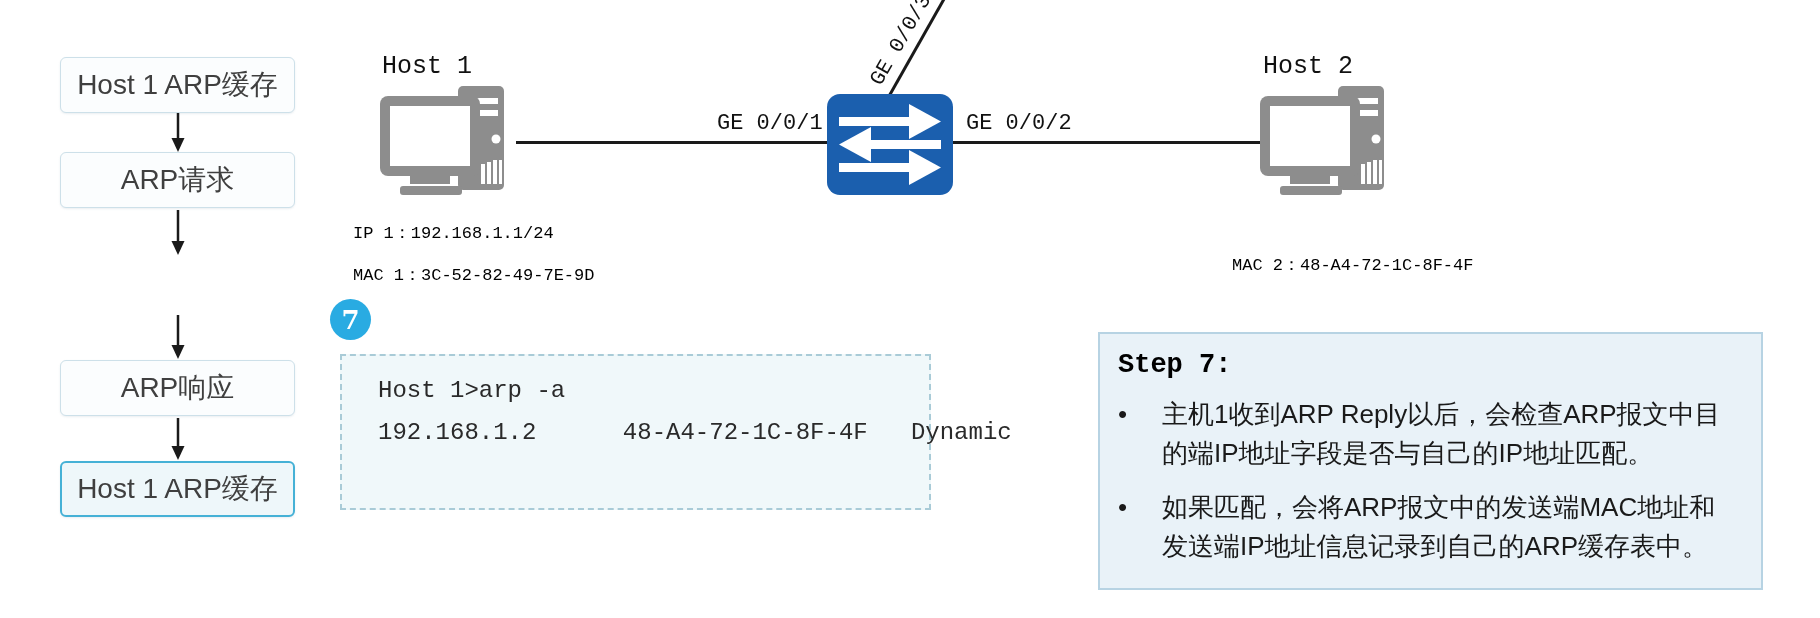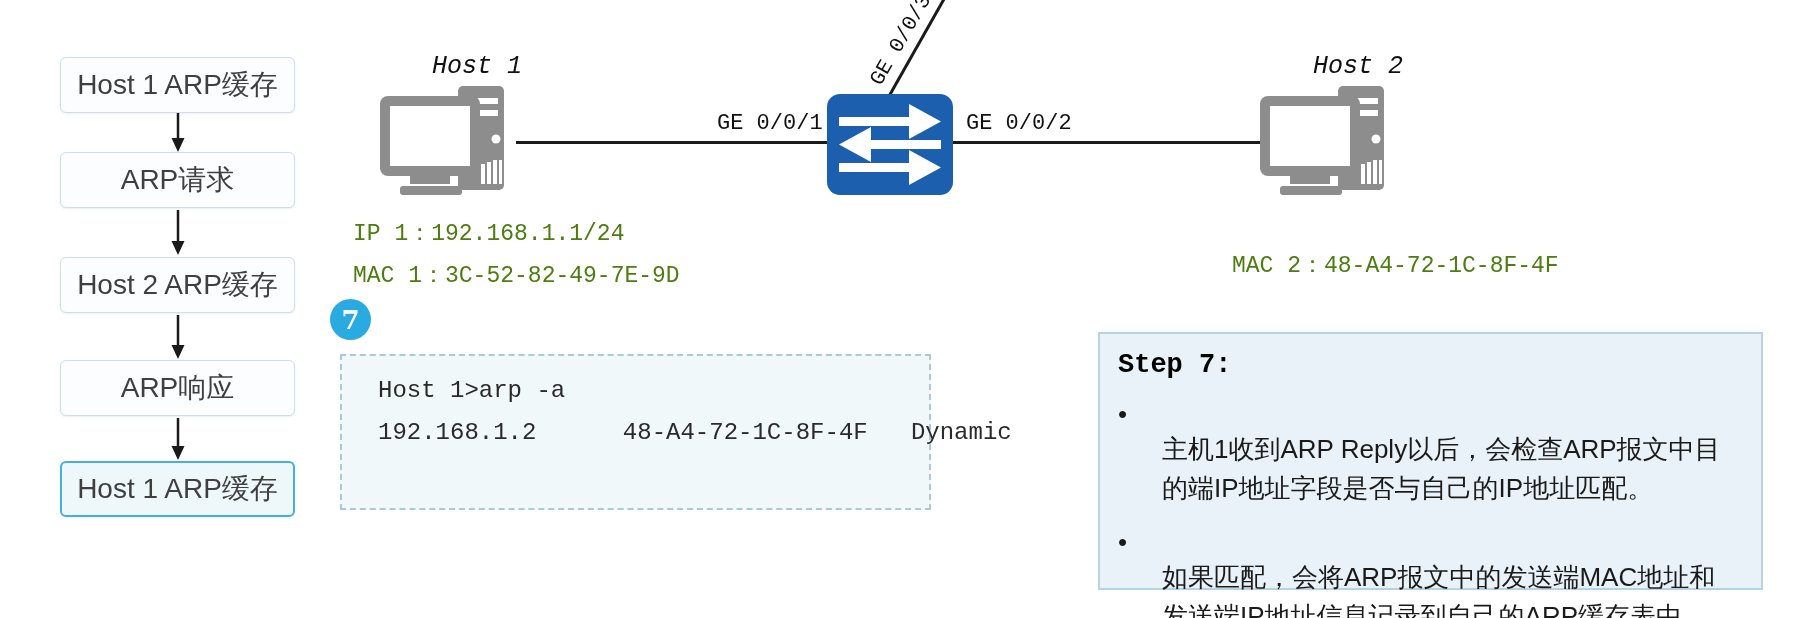--- a/index.html
+++ b/index.html
@@ -9,23 +9,23 @@
 
   
   .flow-box{position:absolute;left:60px;width:235px;height:56px;box-sizing:border-box;
             background:#fbfdfe;border:1.5px solid var(--box_border,#cde0e9);border-radius:6px;
             display:flex;align-items:center;justify-content:center;
             font-size:28px;color:#3f3f3f;box-shadow:0 1px 2px rgba(120,150,165,.15);}
   .flow-box.highlight{border:2.5px solid var(--highlight_border,#45b1d6);background:#eef7fa;}
   .flow-arrow{position:absolute;left:170px;width:16px;}
 
   
-  .host-label{position:absolute;top:52px;width:140px;text-align:right;font-size:25px;color:#111;font-style:italic;}
+  .host-label{position:absolute;top:52px;width:140px;text-align:left;font-size:25px;color:#111;}
   .host-icon{position:absolute;top:86px;}
-  .addr{position:absolute;font-size:23px;color:#4d7c0f;line-height:32px;white-space:pre;}
+  .addr{position:absolute;font-size:17px;color:#000000;line-height:32px;white-space:pre;}
 
   
   .link{position:absolute;top:141px;height:3px;background:#1a1a1a;}
   .uplink{position:absolute;left:845px;top:0;}
   .port-label{position:absolute;top:111px;font-size:22px;color:#111;white-space:pre;}
   .port-label-diag{position:absolute;left:901px;top:40px;font-size:21px;color:#111;white-space:pre;
                    transform:translate(-50%,-50%) rotate(-60deg);}
 
   .switch{position:absolute;left:827px;top:94px;}
 
@@ -42,44 +42,41 @@
                   font-family:"Liberation Mono","DejaVu Sans Mono",monospace;}
 
   
   .panel{position:absolute;left:1098px;top:332px;width:665px;height:258px;box-sizing:border-box;
          background:var(--panel_bg,#e9f2f8);border:2px solid var(--panel_border,#b7d3e3);
          padding:16px 20px 0 18px;}
   .panel-title{font-size:27px;font-weight:bold;color:#000;
                font-family:"Liberation Mono","DejaVu Sans Mono",monospace;}
   .bullet-row{display:flex;margin-top:15px;}
   .bullet-dot{width:44px;font-size:26px;color:#1a1a1a;line-height:39px;flex:none;}
-  .bullet-text{flex:1;font-size:26px;color:#1a1a1a;line-height:39px;margin-top:35px;}
+  .bullet-text{flex:1;font-size:26px;color:#1a1a1a;line-height:39px;}
 </style>
 </head>
 <body>
 
 <div class="canvas">
 
   <div class="flow-box" style="top:57px">
     <span>Host 1 ARP缓存</span>
   </div>
   <svg class="flow-arrow" style="top:113px;height:39px" viewBox="0 0 16 39" preserveAspectRatio="none">
     <line x1="8" y1="0" x2="8" y2="26" stroke="#1a1a1a" stroke-width="2.5"></line>
     <polygon points="1.5,25 14.5,25 8,39" fill="#1a1a1a"></polygon>
   </svg>
   <div class="flow-box" style="top:152px">
     <span>ARP请求</span>
   </div>
   <svg class="flow-arrow" style="top:210px;height:45px" viewBox="0 0 16 45" preserveAspectRatio="none">
     <line x1="8" y1="0" x2="8" y2="32" stroke="#1a1a1a" stroke-width="2.5"></line>
     <polygon points="1.5,31 14.5,31 8,45" fill="#1a1a1a"></polygon>
   </svg>
-  <div class="flow-box" style="top:257px">
-    <span>Host 2 ARP缓存</span>
-  </div>
   <svg class="flow-arrow" style="top:315px;height:44px" viewBox="0 0 16 44" preserveAspectRatio="none">
     <line x1="8" y1="0" x2="8" y2="31" stroke="#1a1a1a" stroke-width="2.5"></line>
     <polygon points="1.5,30 14.5,30 8,44" fill="#1a1a1a"></polygon>
   </svg>
   <div class="flow-box" style="top:360px">
     <span>ARP响应</span>
   </div>
   <svg class="flow-arrow" style="top:418px;height:42px" viewBox="0 0 16 42" preserveAspectRatio="none">
     <line x1="8" y1="0" x2="8" y2="29" stroke="#1a1a1a" stroke-width="2.5"></line>
     <polygon points="1.5,28 14.5,28 8,42" fill="#1a1a1a"></polygon>

